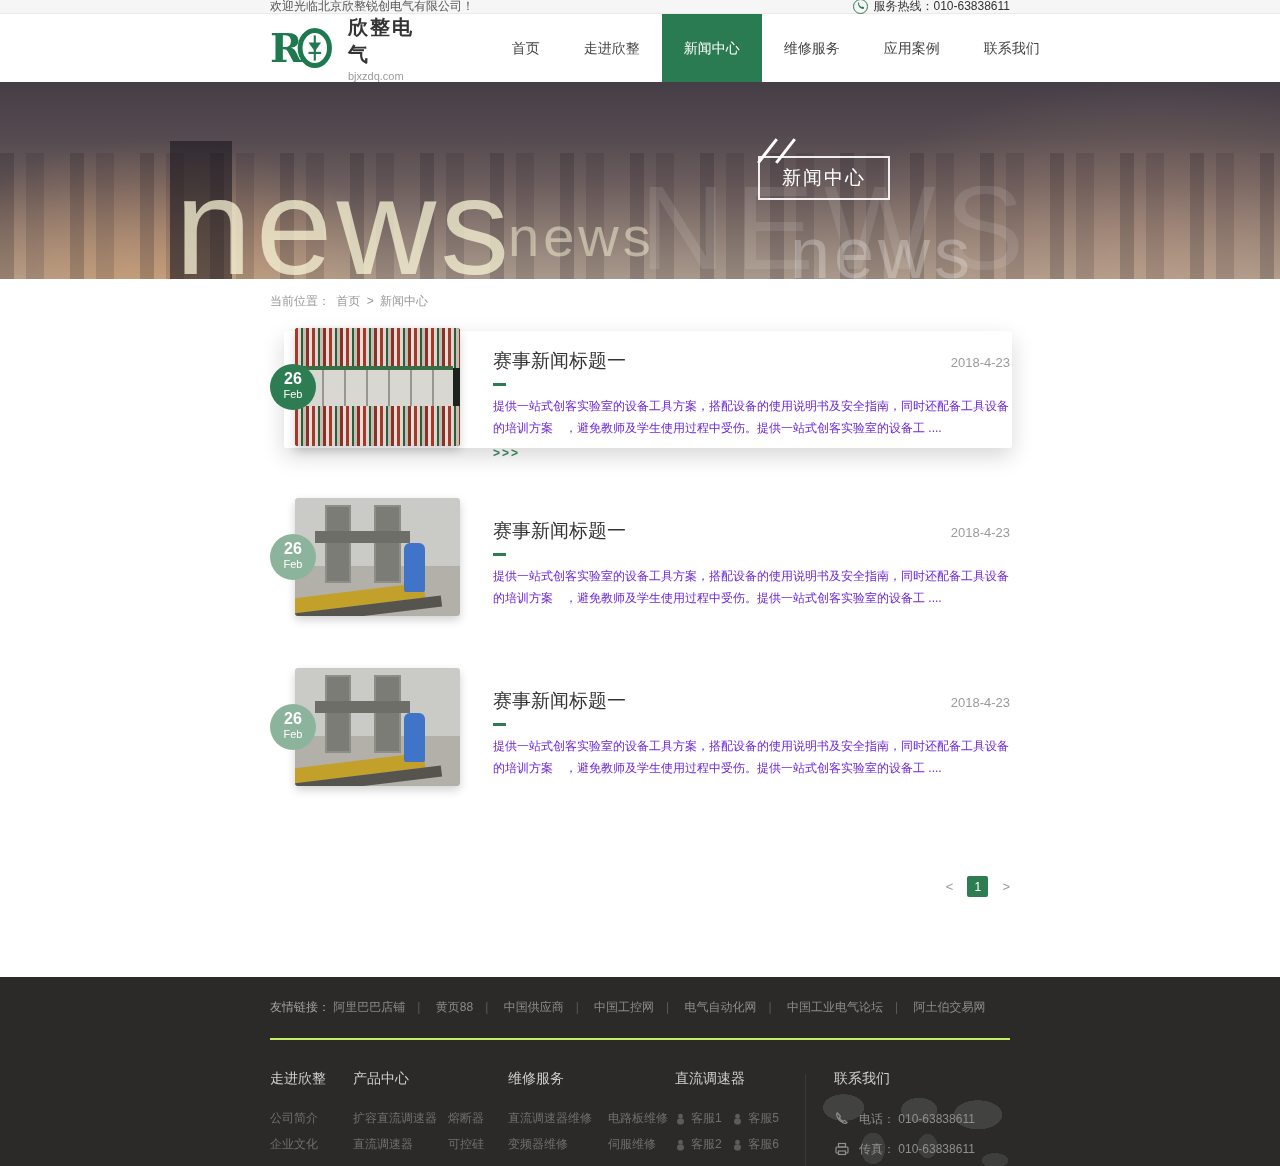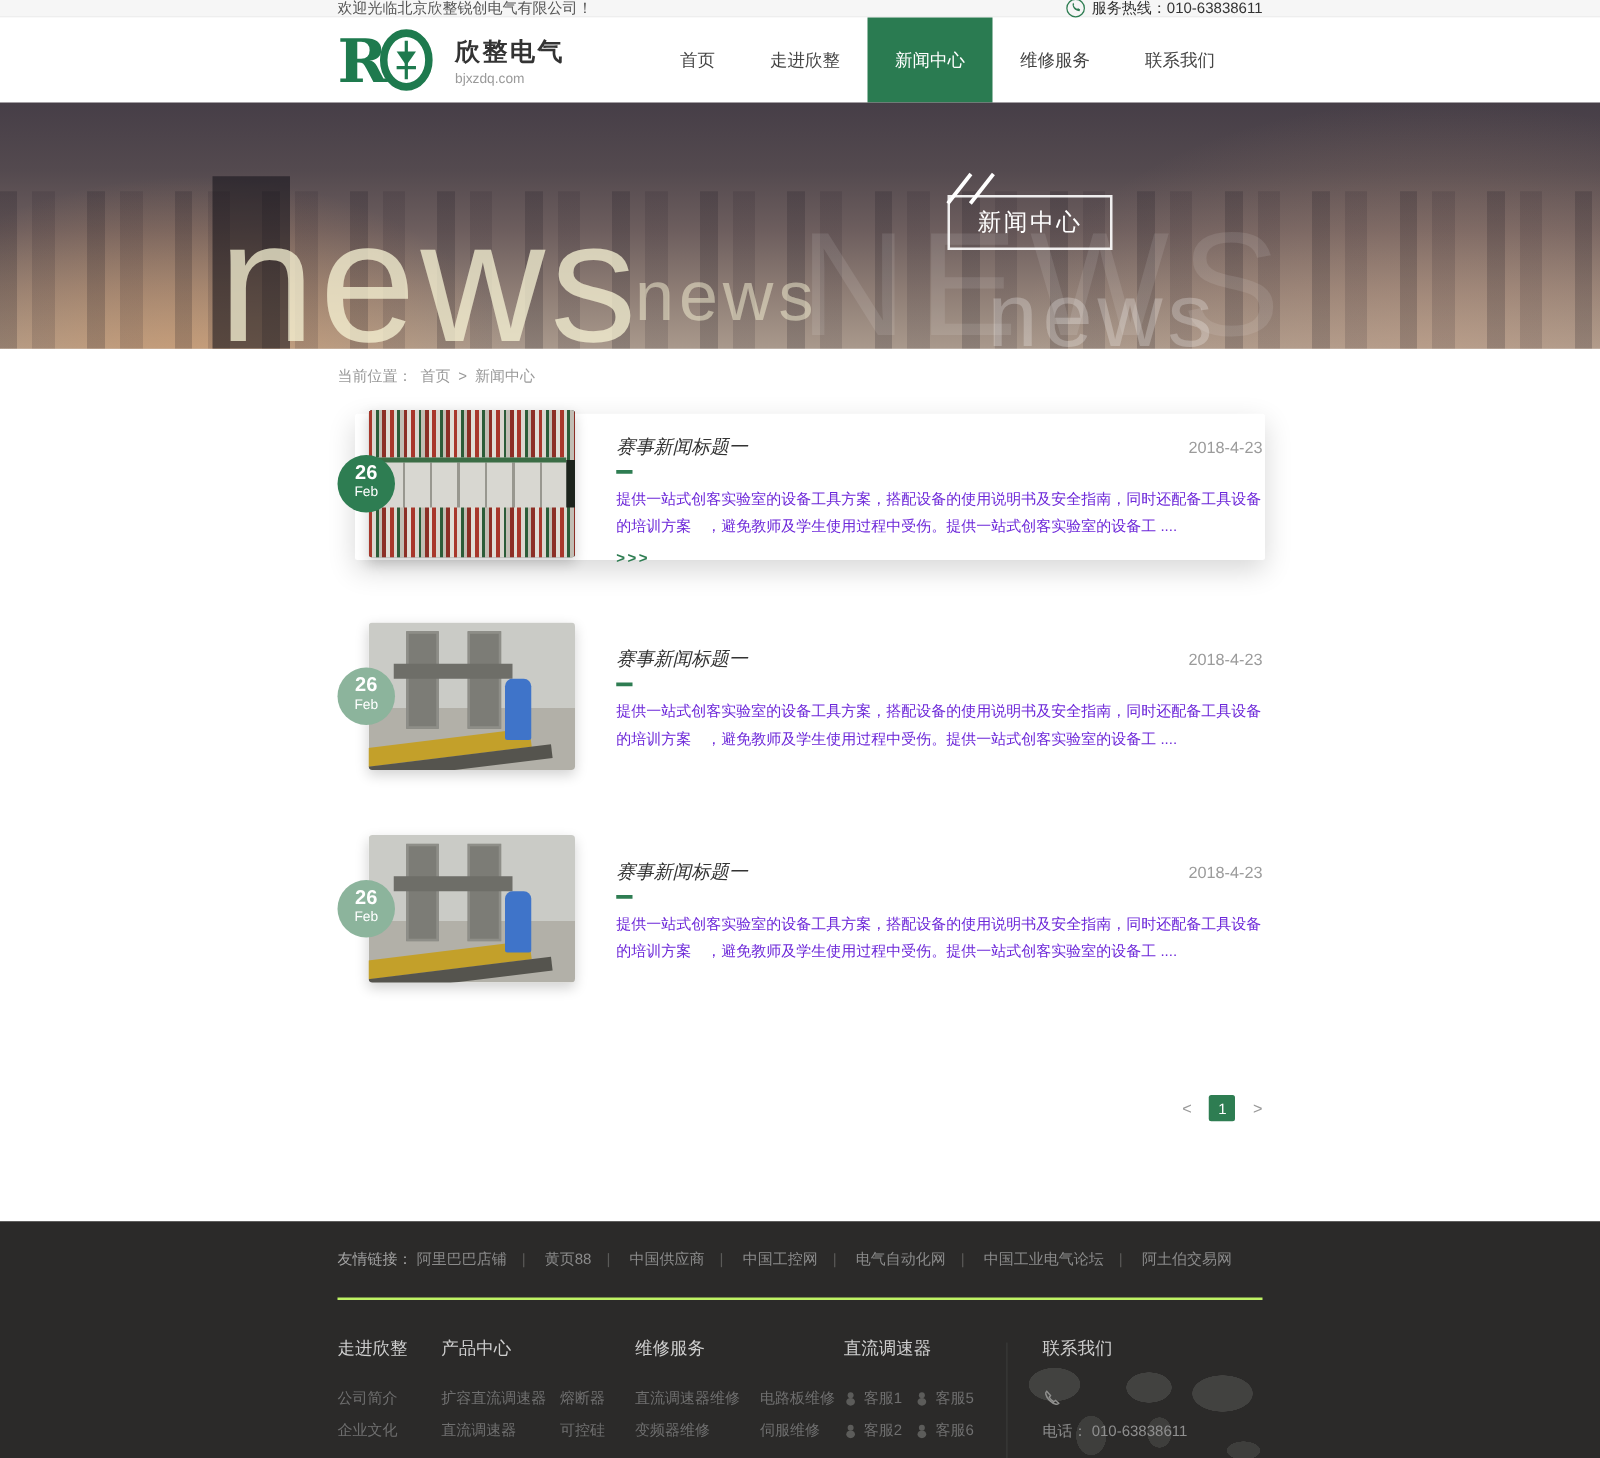--- a/index.html
+++ b/index.html
@@ -47,21 +47,21 @@
   .news-list { width:740px; margin:18px auto 0; }
   .news-row { position:relative; height:118px; margin-bottom:52px; }
   .card-bg { position:absolute; left:14px; top:3px; right:-2px; bottom:-2px; background:#fff; box-shadow:0 8px 22px rgba(0,0,0,.16); border-radius:2px; }
   .news-img { position:absolute; left:25px; top:0; width:165px; height:118px; border-radius:3px; overflow:hidden; cursor:pointer; box-shadow:0 4px 10px rgba(0,0,0,.18); }
   .date-badge { position:absolute; left:0; top:36px; width:46px; height:46px; border-radius:50%; background:#8cb49c; color:#fff; text-align:center; z-index:3; }
   .news-row.active .date-badge { background:#2e7d52; }
   .date-badge .d { font-size:16px; font-weight:bold; margin-top:6px; line-height:1.1; }
   .date-badge .m { font-size:11px; line-height:1.1; }
   .news-body { position:relative; margin-left:223px; padding-top:20px; }
   .news-head { display:flex; justify-content:space-between; align-items:baseline; }
-  .news-title { font-size:15px; color:#333; cursor:pointer;font-style:italic; }
+  .news-title { font-size:19px; color:#333; cursor:pointer; }
   .news-date { font-size:13px; color:#9b9b9b; }
   .dash { width:13px; height:3px; background:#2e7d52; margin-top:9px; }
   .news-excerpt { font-size:12px; color:#6d28d9; line-height:1.85; margin-top:9px; }
   .news-more { display:inline-block; margin-top:7px; color:#2e7d52; font-size:12px; font-weight:bold; letter-spacing:2px; cursor:pointer; }
 
   
   .plc { width:100%; height:100%; background:#1c231c; position:relative; }
   .plc .wires-top, .plc .wires-bot { position:absolute; left:0; right:0; height:34%;
     background:repeating-linear-gradient(90deg,#a8372b 0 3px,#dad7cf 3px 6px,#2c5c38 6px 8px,#c2beb4 8px 11px,#8c2f26 11px 14px,#e0ded6 14px 17px); }
   .plc .wires-top { top:0; } .plc .wires-bot { bottom:0; }
@@ -101,21 +101,21 @@
   .col-contact { flex:1; position:relative; }
   .worldmap { position:absolute; right:-10px; top:4px; width:210px; height:120px; opacity:.5;
     background:
       radial-gradient(ellipse 34px 22px at 16% 28%, #5a5a58 60%, transparent 61%),
       radial-gradient(ellipse 20px 26px at 30% 62%, #525250 60%, transparent 61%),
       radial-gradient(ellipse 30px 20px at 52% 30%, #5a5a58 60%, transparent 61%),
       radial-gradient(ellipse 16px 20px at 56% 60%, #525250 60%, transparent 61%),
       radial-gradient(ellipse 40px 24px at 80% 34%, #5a5a58 60%, transparent 61%),
       radial-gradient(ellipse 22px 12px at 88% 72%, #525250 60%, transparent 61%); }
   .contact-list { position:relative; z-index:2; }
-  .contact-row { display:flex; gap:9px; font-size:12px; color:#8f8f8f; margin-bottom:11px; line-height:1.6;flex-direction:column; }
+  .contact-row { display:flex; gap:9px; font-size:12px; color:#8f8f8f; margin-bottom:11px; line-height:1.6; }
   .contact-row .txt { white-space:pre-line; }
   .cicon { width:16px; height:16px; flex:none; margin-top:1px; }
 </style>
 </head>
 <body>
 
 <div class="topbar">
   <div>欢迎光临北京欣整锐创电气有限公司！</div>
   <div class="hotline">
     <span class="phone-badge">
@@ -139,20 +139,21 @@
     <div class="logo-text">
       <div class="cn">欣整电气</div>
       <div class="en">bjxzdq.com</div>
     </div>
   </div>
   <div class="nav">
     <div class="nav-item">首页</div>
     <div class="nav-item">走进欣整</div>
     <div class="nav-item active">新闻中心</div>
     <div class="nav-item">维修服务</div>
+    <div class="nav-item">应用案例</div>
     <div class="nav-item">联系我们</div>
   </div>
 </div>
 
 <div class="banner">
   <div class="skyline"></div>
   <div class="tower"></div>
   <div class="wm wm-large">news</div>
   <div class="wm wm-medium">news</div>
   <div class="wm wm-caps">NEWS</div>

